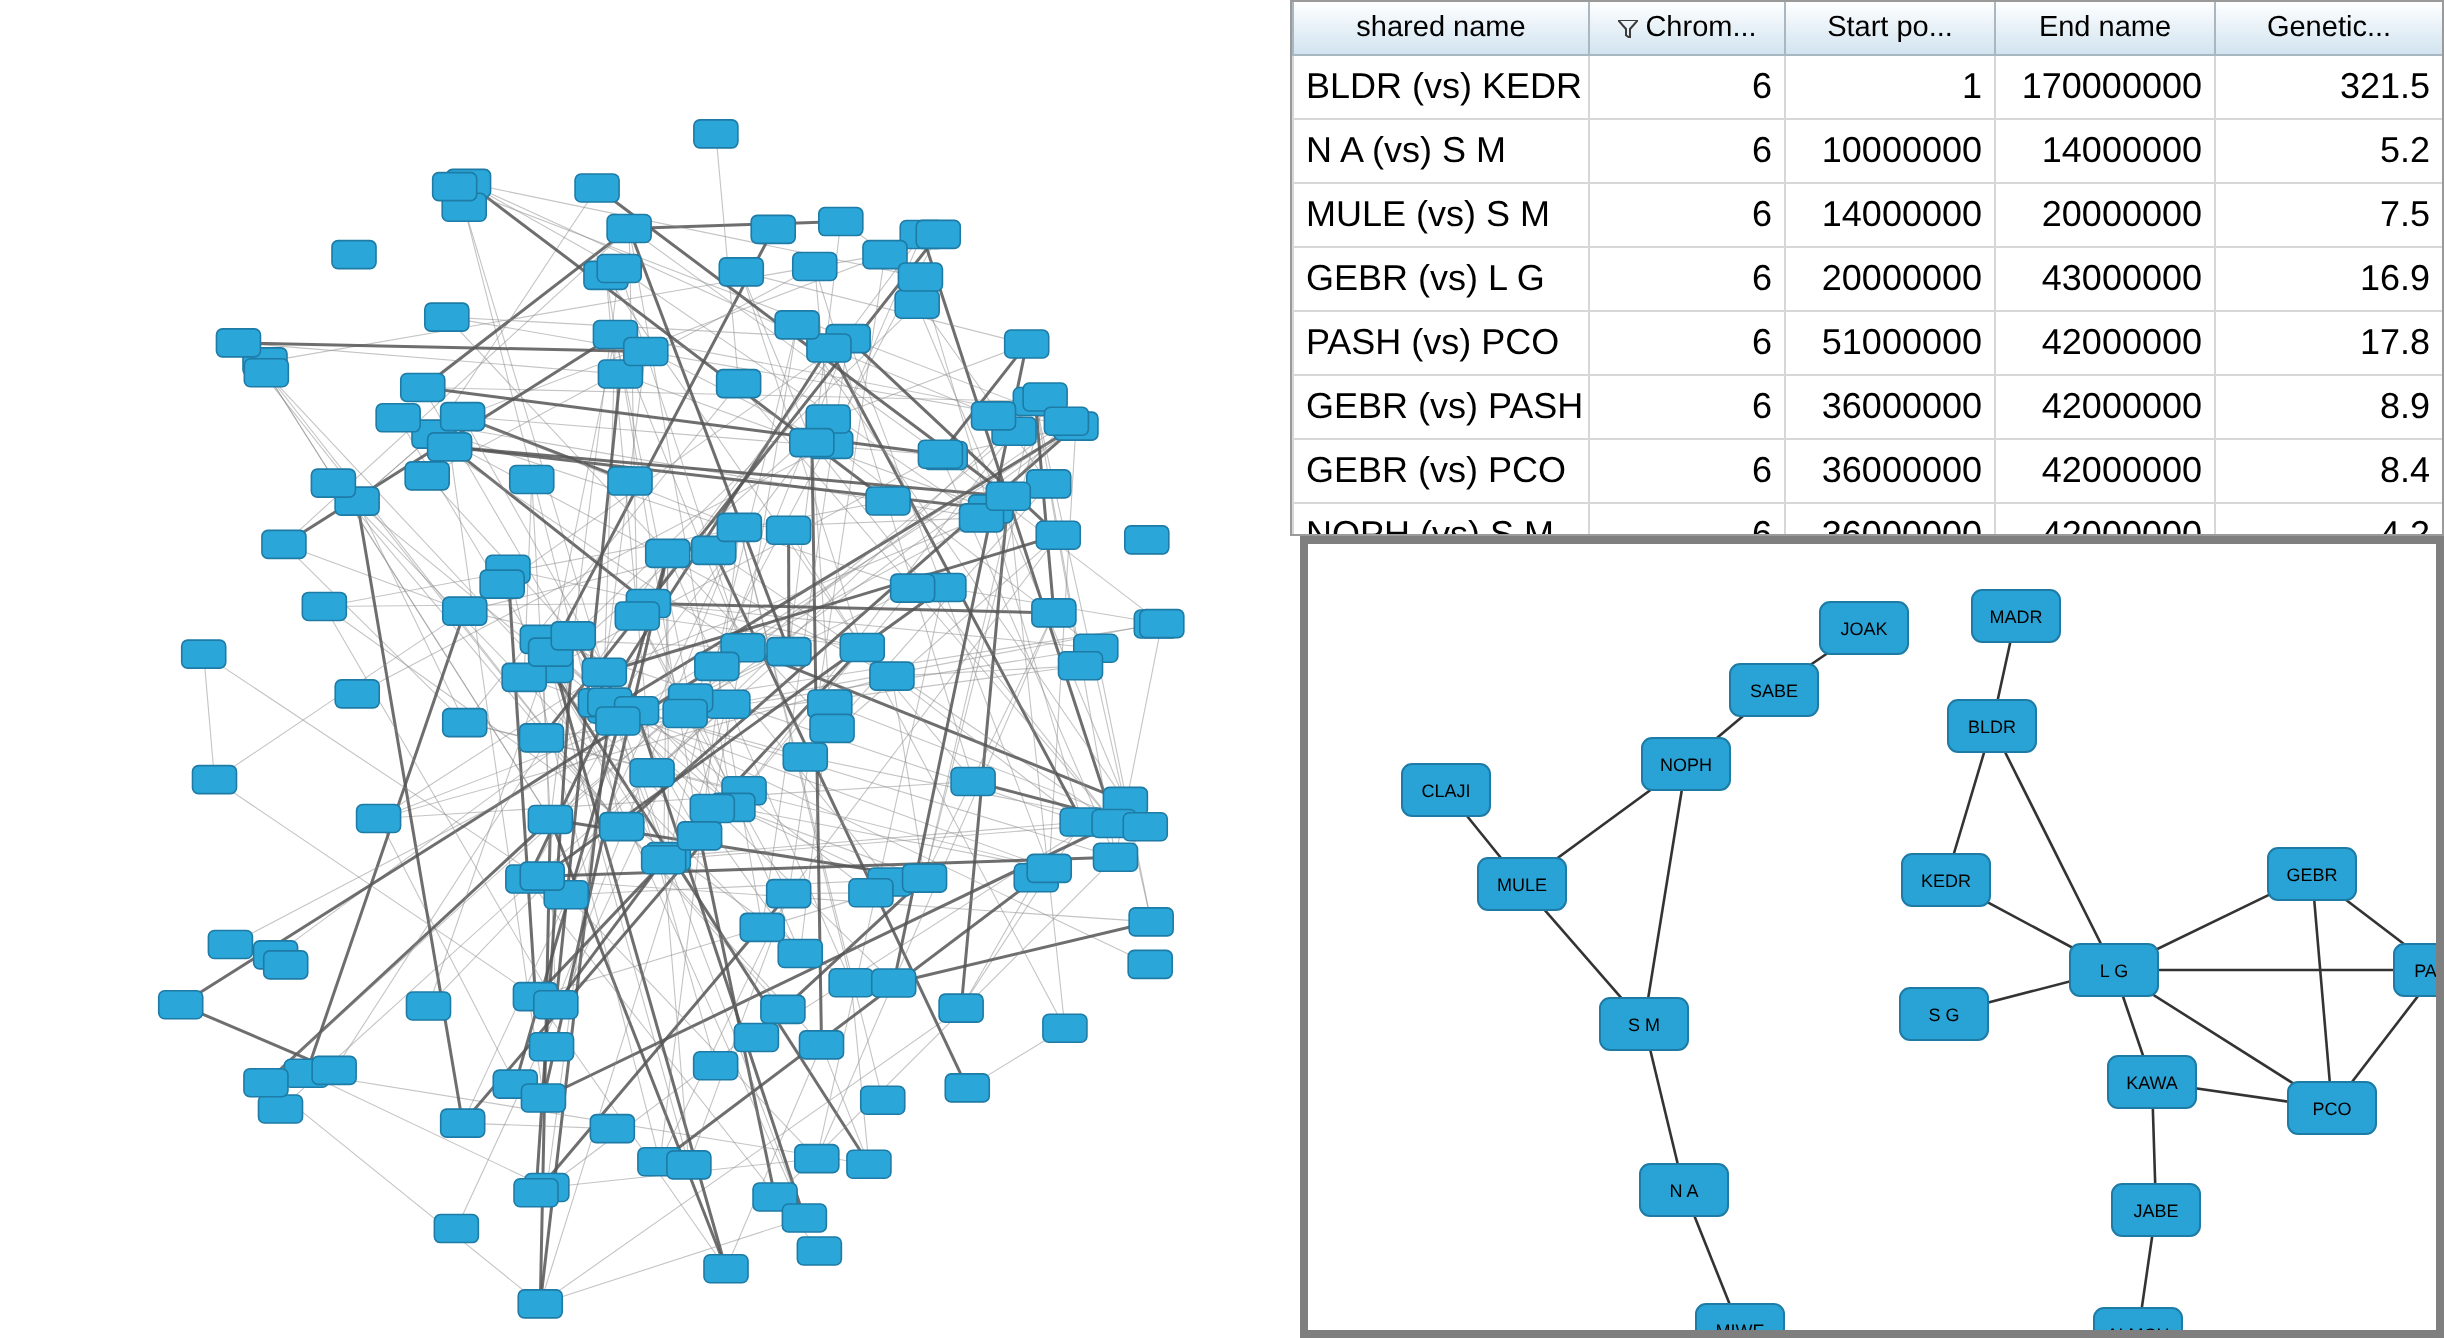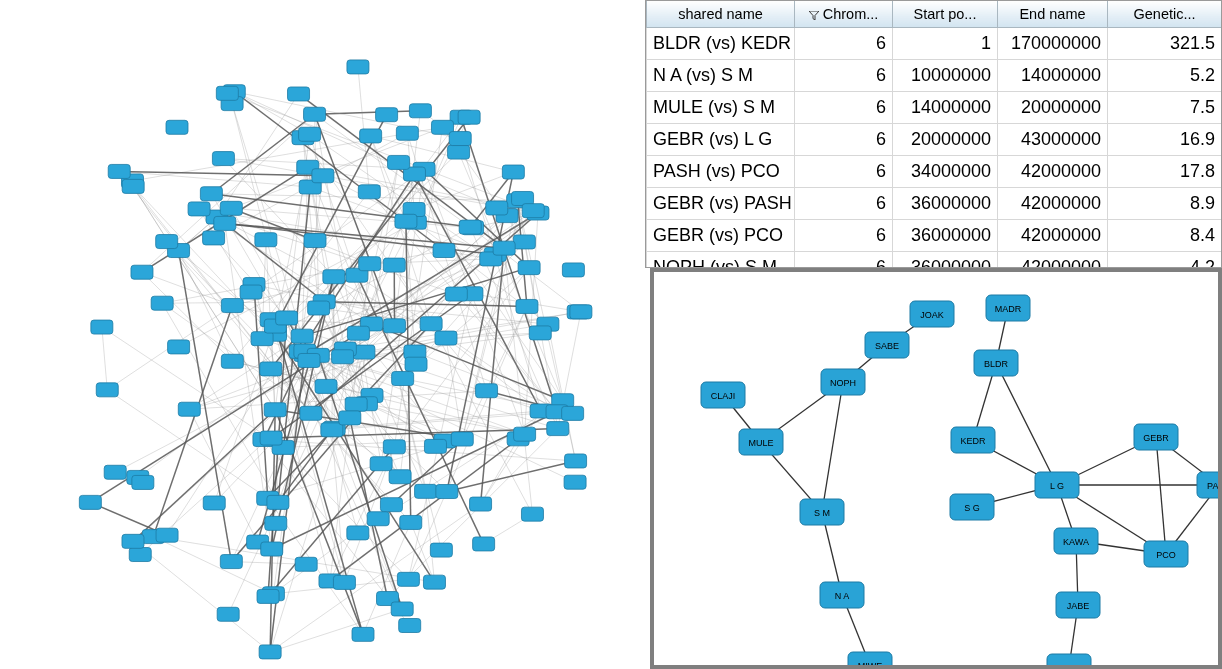--- a/index.html
+++ b/index.html
@@ -608,21 +608,21 @@
         <tr>
           <td class="name">GEBR (vs) L G</td>
           <td class="num">6</td>
           <td class="num">20000000</td>
           <td class="num">43000000</td>
           <td class="num">16.9</td>
         </tr>
         <tr>
           <td class="name">PASH (vs) PCO</td>
           <td class="num">6</td>
-          <td class="num">34000000</td>
+          <td class="num">51000000</td>
           <td class="num">42000000</td>
           <td class="num">17.8</td>
         </tr>
         <tr>
           <td class="name">GEBR (vs) PASH</td>
           <td class="num">6</td>
           <td class="num">36000000</td>
           <td class="num">42000000</td>
           <td class="num">8.9</td>
         </tr>

